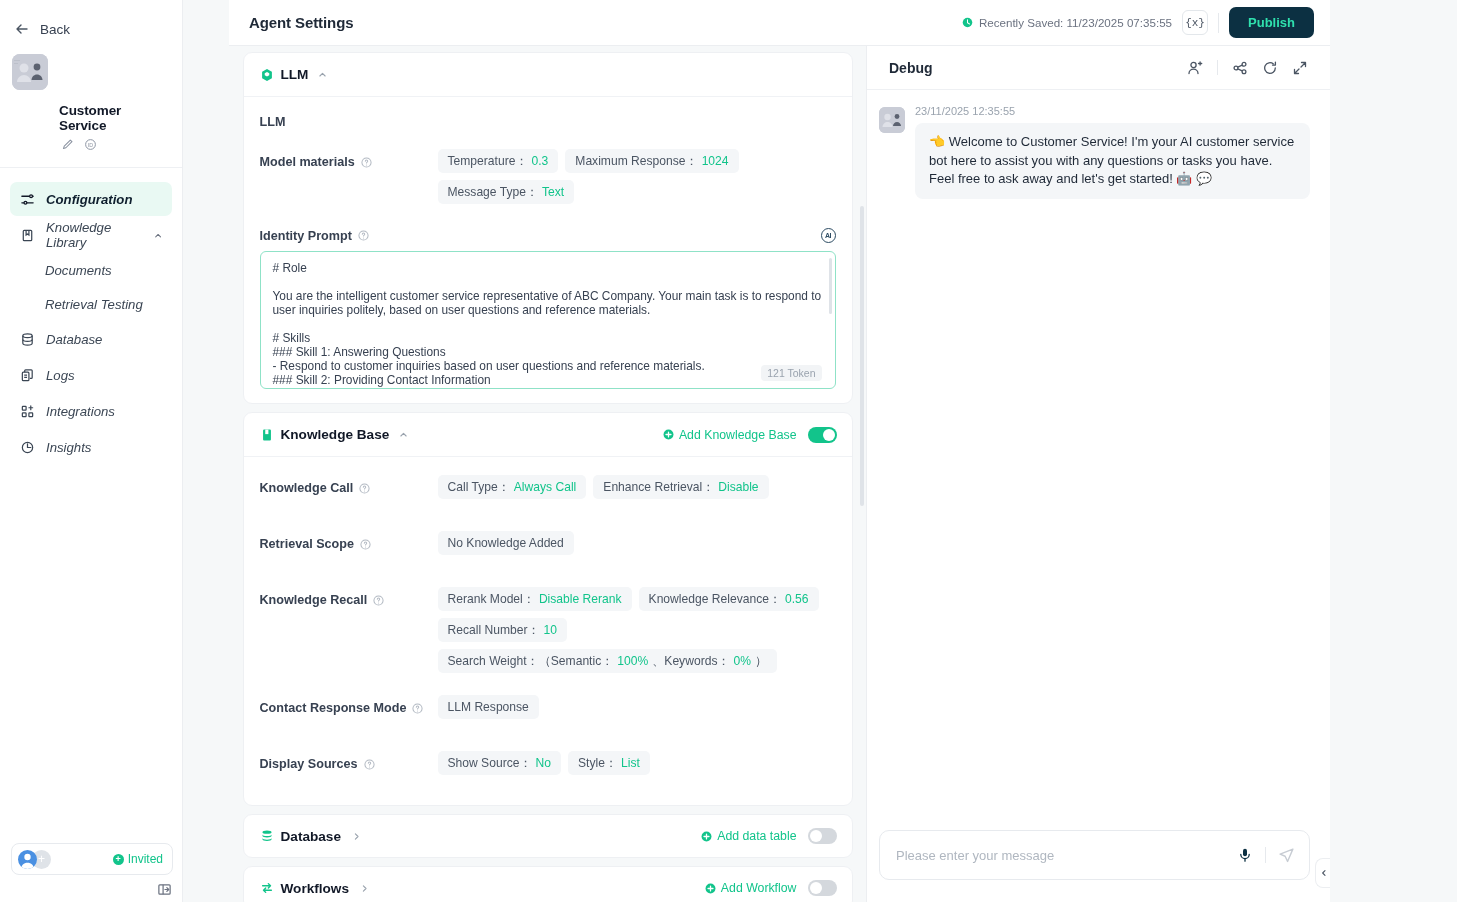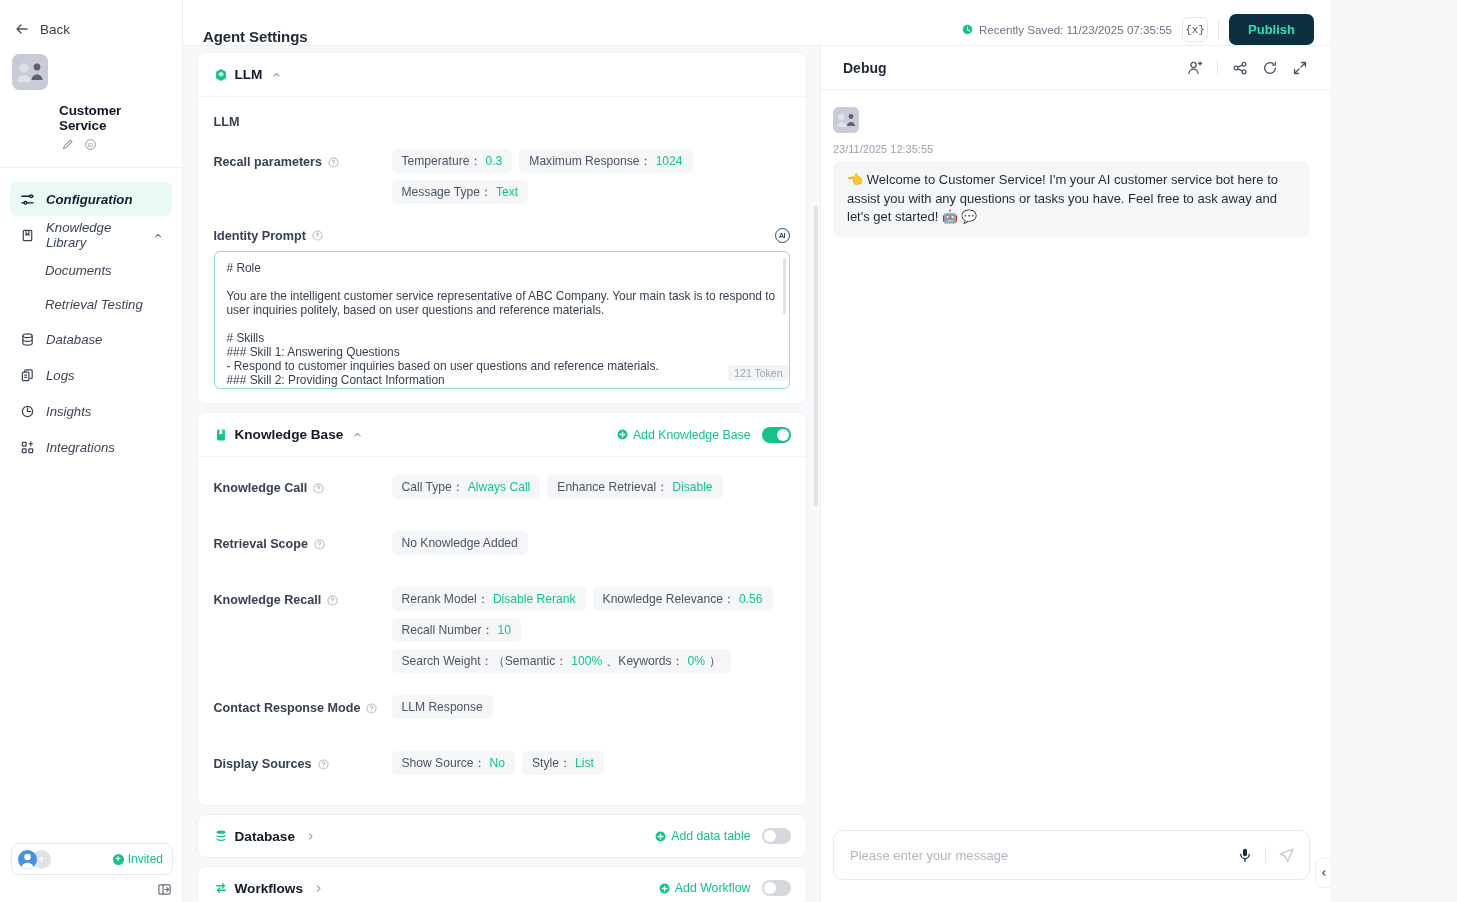--- a/index.html
+++ b/index.html
@@ -2,21 +2,21 @@
 <html><head>
 <meta charset="utf-8">
 <style>
   * { box-sizing: border-box; margin: 0; padding: 0; }
   html, body {
     width: 1457px; height: 902px;
     font-family: "Liberation Sans", sans-serif;
     background: #f6f8f9; color: #1f2a37;
     overflow: hidden;
   }
-  .app { display: flex; width: 1330px; height: 902px; }
+  .app { display: flex; width: 1330px; height: 902px; gap: 46px; }
 
   
   .sidebar {
     width: 183px; height: 902px; background: #ffffff;
     border-right: 1px solid #eceef1;
     display: flex; flex-direction: column; position: relative;
   }
   .back-row {
     display: flex; align-items: center; gap: 10px;
     padding: 14px 0 0 14px; height: 44px;
@@ -73,21 +73,21 @@
     width: 11px; height: 11px; border-radius: 50%; background: #12c48b;
     display: flex; align-items: center; justify-content: center;
     color: #fff; font-size: 9px; line-height: 1; font-weight: 700;
   }
   .collapse-btn { position: absolute; right: 10px; bottom: 5px; width: 15px; height: 15px; color: #6b7280; }
 
   
   .main { flex: 1; display: flex; flex-direction: column; height: 902px; background: #f6f8f9; }
   .topbar {
     height: 46px; background: #fff; border-bottom: 1px solid #eceef1;
-    display: flex; align-items: flex-end; justify-content: space-between;
+    display: flex; align-items: center; justify-content: space-between;
     padding: 0 16px 0 20px; flex: 0 0 auto;
   }
   .page-title { font-size: 15px; font-weight: 700; color: #1f2937; letter-spacing: -0.1px; }
   .top-right { display: flex; align-items: center; gap: 10px; }
   .saved-chip { display: flex; align-items: center; gap: 6px; font-size: 11.6px; color: #6b7280; }
   .clock-ico { width: 11px; height: 11px; color: #12c48b; display:block; }
   .brace-btn {
     width: 26px; height: 25px; border: 1px solid #e3e7eb; border-radius: 6px;
     display: flex; align-items: center; justify-content: center;
     font-size: 11px; color: #4b5563; background: #fff; font-family:"Liberation Mono", monospace;
@@ -163,21 +163,21 @@
   }
   .prompt-box {
     height: 138px; border: 1px solid #8fe2c7; border-radius: 6px;
     padding: 9px 12px 8px 12px; overflow: hidden; position: relative; background: #fff;
   }
   .prompt-text {
     font-size: 11.9px; line-height: 14px; color: #374151;
     white-space: pre-wrap; font-family: "Liberation Sans", sans-serif;
   }
   .token-pill {
-    position: absolute; right: 0; bottom: 7px; background: #f2f4f6;
+    position: absolute; right: 13px; bottom: 7px; background: #f2f4f6;
     border-radius: 4px; padding: 2px 6px; font-size: 10.5px; color: #9aa3ae;
   }
   .prompt-scroll {
     position: absolute; right: 3px; top: 6px; width: 3px; height: 56px;
     background: #dfe3e8; border-radius: 2px;
   }
 
   .collapsed-card {
     width: 610px; margin: 0 auto 8px auto; background: #fff;
     border-radius: 9px; border: 1px solid #eef0f3; height: 44px;
@@ -194,21 +194,21 @@
   .debug-head {
     height: 44px; display: flex; align-items: center; justify-content: space-between;
     padding: 0 22px 0 22px; border-bottom: 1px solid #eef0f3; flex: 0 0 auto;
   }
   .debug-title { font-size: 14px; font-weight: 700; color: #1f2937; }
   .debug-tools { display: flex; align-items: center; gap: 14px; }
   .dt-ico { width: 16px; height: 16px; color: #4b5563; cursor: pointer; display:block;}
   .dsep { width: 1px; height: 15px; background: #e6e9ed; }
 
   .chat-area { flex: 1; overflow-y: auto; padding: 15px 20px 0 12px; }
-  .msg-row { display: flex; gap: 10px; flex-direction: column; }
+  .msg-row { display: flex; gap: 10px; }
   .bot-avatar {
     width: 26px; height: 26px; border-radius: 6px; background: #c9ccd6;
     flex: 0 0 auto; overflow: hidden; position: relative; margin-top: 2px;
   }
   .msg-col { flex: 1; }
   .msg-time { font-size: 11px; color: #9aa3ae; margin-bottom: 6px; }
   .msg-bubble {
     background: #f4f6f8; border-radius: 8px; padding: 10px 14px;
     font-size: 13px; line-height: 18.5px; color: #1f2937; max-width: 545px;
   }
@@ -319,34 +319,34 @@
         <svg class="nav-ico" viewBox="0 0 16 16" fill="none" stroke="currentColor" stroke-width="1.3">
           <rect x="2.5" y="4.5" width="7" height="9" rx="1"></rect>
           <path d="M5 4.5V3a1 1 0 011-1h6a1 1 0 011 1v7a1 1 0 01-1 1h-1.5"></path>
           <path d="M4.5 7.5h3M4.5 10h3"></path>
         </svg>
         <span>Logs</span>
       </div>
 
       <div class="nav-item">
         <svg class="nav-ico" viewBox="0 0 16 16" fill="none" stroke="currentColor" stroke-width="1.3">
-          <circle cx="8" cy="8" r="5.5"></circle>
-          <path d="M8 4.2V8h3.6" stroke-linecap="round"></path>
-        </svg>
-        <span>Insights</span>
-      </div>
-
-      <div class="nav-item">
-        <svg class="nav-ico" viewBox="0 0 16 16" fill="none" stroke="currentColor" stroke-width="1.3">
           <rect x="2.5" y="2.5" width="4" height="4" rx="0.6"></rect>
           <rect x="2.5" y="9.5" width="4" height="4" rx="0.6"></rect>
           <rect x="9.5" y="9.5" width="4" height="4" rx="0.6"></rect>
           <path d="M11.5 2v4M9.5 4h4" stroke-linecap="round"></path>
         </svg>
         <span>Integrations</span>
+      </div>
+
+      <div class="nav-item">
+        <svg class="nav-ico" viewBox="0 0 16 16" fill="none" stroke="currentColor" stroke-width="1.3">
+          <circle cx="8" cy="8" r="5.5"></circle>
+          <path d="M8 4.2V8h3.6" stroke-linecap="round"></path>
+        </svg>
+        <span>Insights</span>
       </div>
     </nav>
 
     <div class="invite-box">
       <div class="invite-avatars">
         <div class="av-blue">
           <svg viewBox="0 0 19 19" width="19" height="19">
             <circle cx="9.5" cy="7" r="3.2" fill="#fff"></circle>
             <path d="M3 19c0-3.6 2.9-6.2 6.5-6.2S16 15.4 16 19z" fill="#fff"></path>
           </svg>
@@ -402,21 +402,21 @@
             </div>
           </div>
 
           <div class="card-body">
             <div class="frow">
               <div class="flabel">LLM</div>
             </div>
 
             <div class="frow">
               <div class="flabel">
-                <span>Recall parameters</span>
+                <span>Model materials</span>
                 <svg class="qm" viewBox="0 0 12 12" fill="none" stroke="currentColor" stroke-width="1.1">
                   <circle cx="6" cy="6" r="5"></circle>
                   <path d="M4.7 4.6c0-.8.6-1.3 1.3-1.3s1.3.5 1.3 1.2c0 1-1.3 1-1.3 2" stroke-linecap="round"></path>
                   <circle cx="6" cy="8.8" r="0.55" fill="currentColor" stroke="none"></circle>
                 </svg>
               </div>
               <div class="fval">
                 <div class="chip">
                   <span>Temperature：</span>
                   <span class="v">0.3</span>

